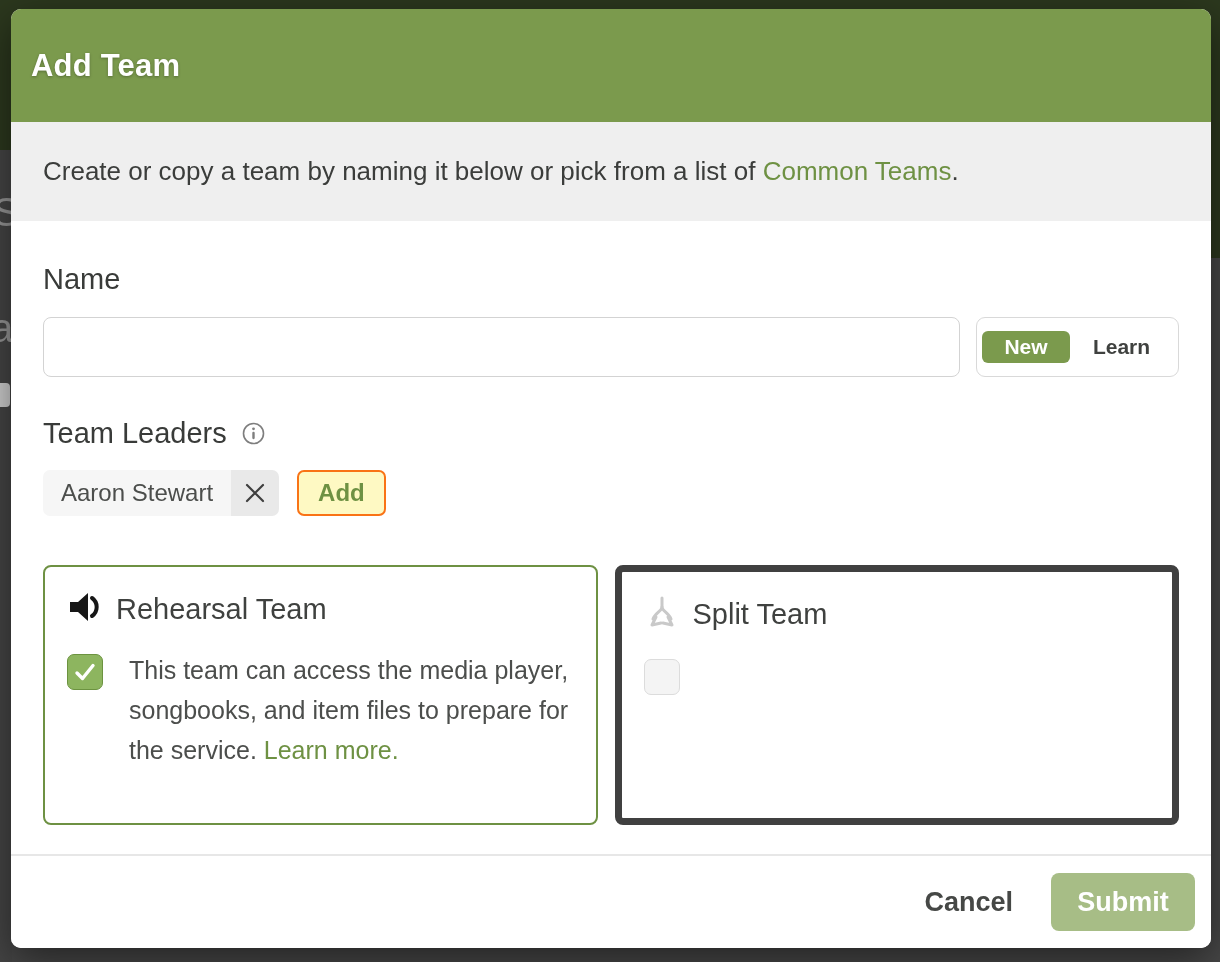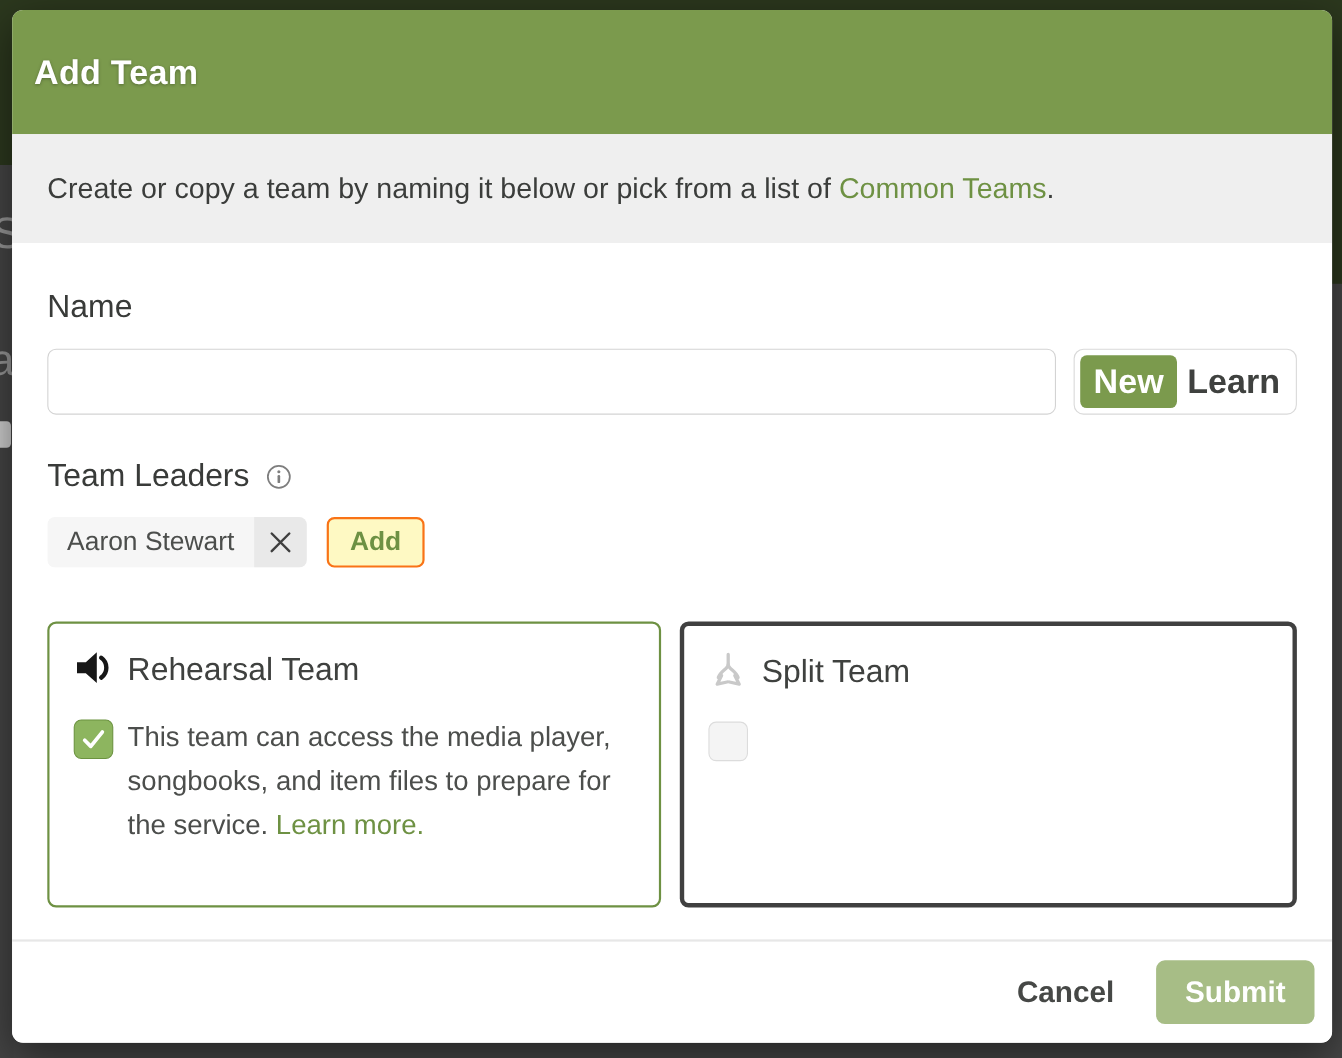--- a/index.html
+++ b/index.html
@@ -91,22 +91,22 @@
     outline: none;
   }
   .segmented {
     flex: none; width: 203px; height: 60px;
     border: 1px solid #d9d9d9; border-radius: 9px;
     background: #ffffff;
     display: flex; align-items: center;
     padding: 5px;
   }
   .seg-btn {
-    height: 48px; display: flex; align-items: center; justify-content: center;
-    font-size: 31px; font-weight: bold;
+    height: 32px; display: flex; align-items: center; justify-content: center;
+    font-size: 21px; font-weight: bold;
     border-radius: 6px; border: none; background: transparent;
     font-family: "Liberation Sans", sans-serif;
     cursor: pointer;
   }
   .seg-btn.active { background: #7b9a4d; color: #ffffff; width: 88px; }
   .seg-btn.inactive { color: #3f413f; flex: 1; }
 
   .info-icon { width: 23px; height: 23px; display: inline-flex; cursor: pointer; }
 
   .leaders-row { margin-top: 20px; display: flex; align-items: flex-start; gap: 18px; }
@@ -130,24 +130,24 @@
   }
 
   .cards-row { margin-top: 49px; display: flex; gap: 17px; }
   .team-card {
     flex: 1; height: 260px;
     border-radius: 8px;
     padding: 24px 22px 0 22px;
     background: #ffffff;
   }
   .team-card.selected   { border: 2px solid #6e9143; }
-  .team-card.unselected { border: 4px solid #404040; }
+  .team-card.unselected { border: 7px solid #404040; }
   .card-title-row { display: flex; align-items: center; gap: 13px; height: 36px; }
   .card-title { font-size: 29px; color: #3f413f; }
-  .card-check-row { margin-top: 27px; display: flex; align-items: flex-start; gap: 13px; }
+  .card-check-row { margin-top: 27px; display: flex; align-items: flex-start; gap: 26px; }
   .checkbox {
     width: 36px; height: 36px; flex: none;
     border-radius: 7px; cursor: pointer;
     display: flex; align-items: center; justify-content: center;
     padding: 0;
   }
   .checkbox.checked   { background: #8db55f; border: 1px solid #6c9340; }
   .checkbox.unchecked { background: #f4f4f4; border: 1px solid #dcdcdc; }
   .card-desc {
     font-size: 25px; line-height: 40px; color: #4c4e4c;

